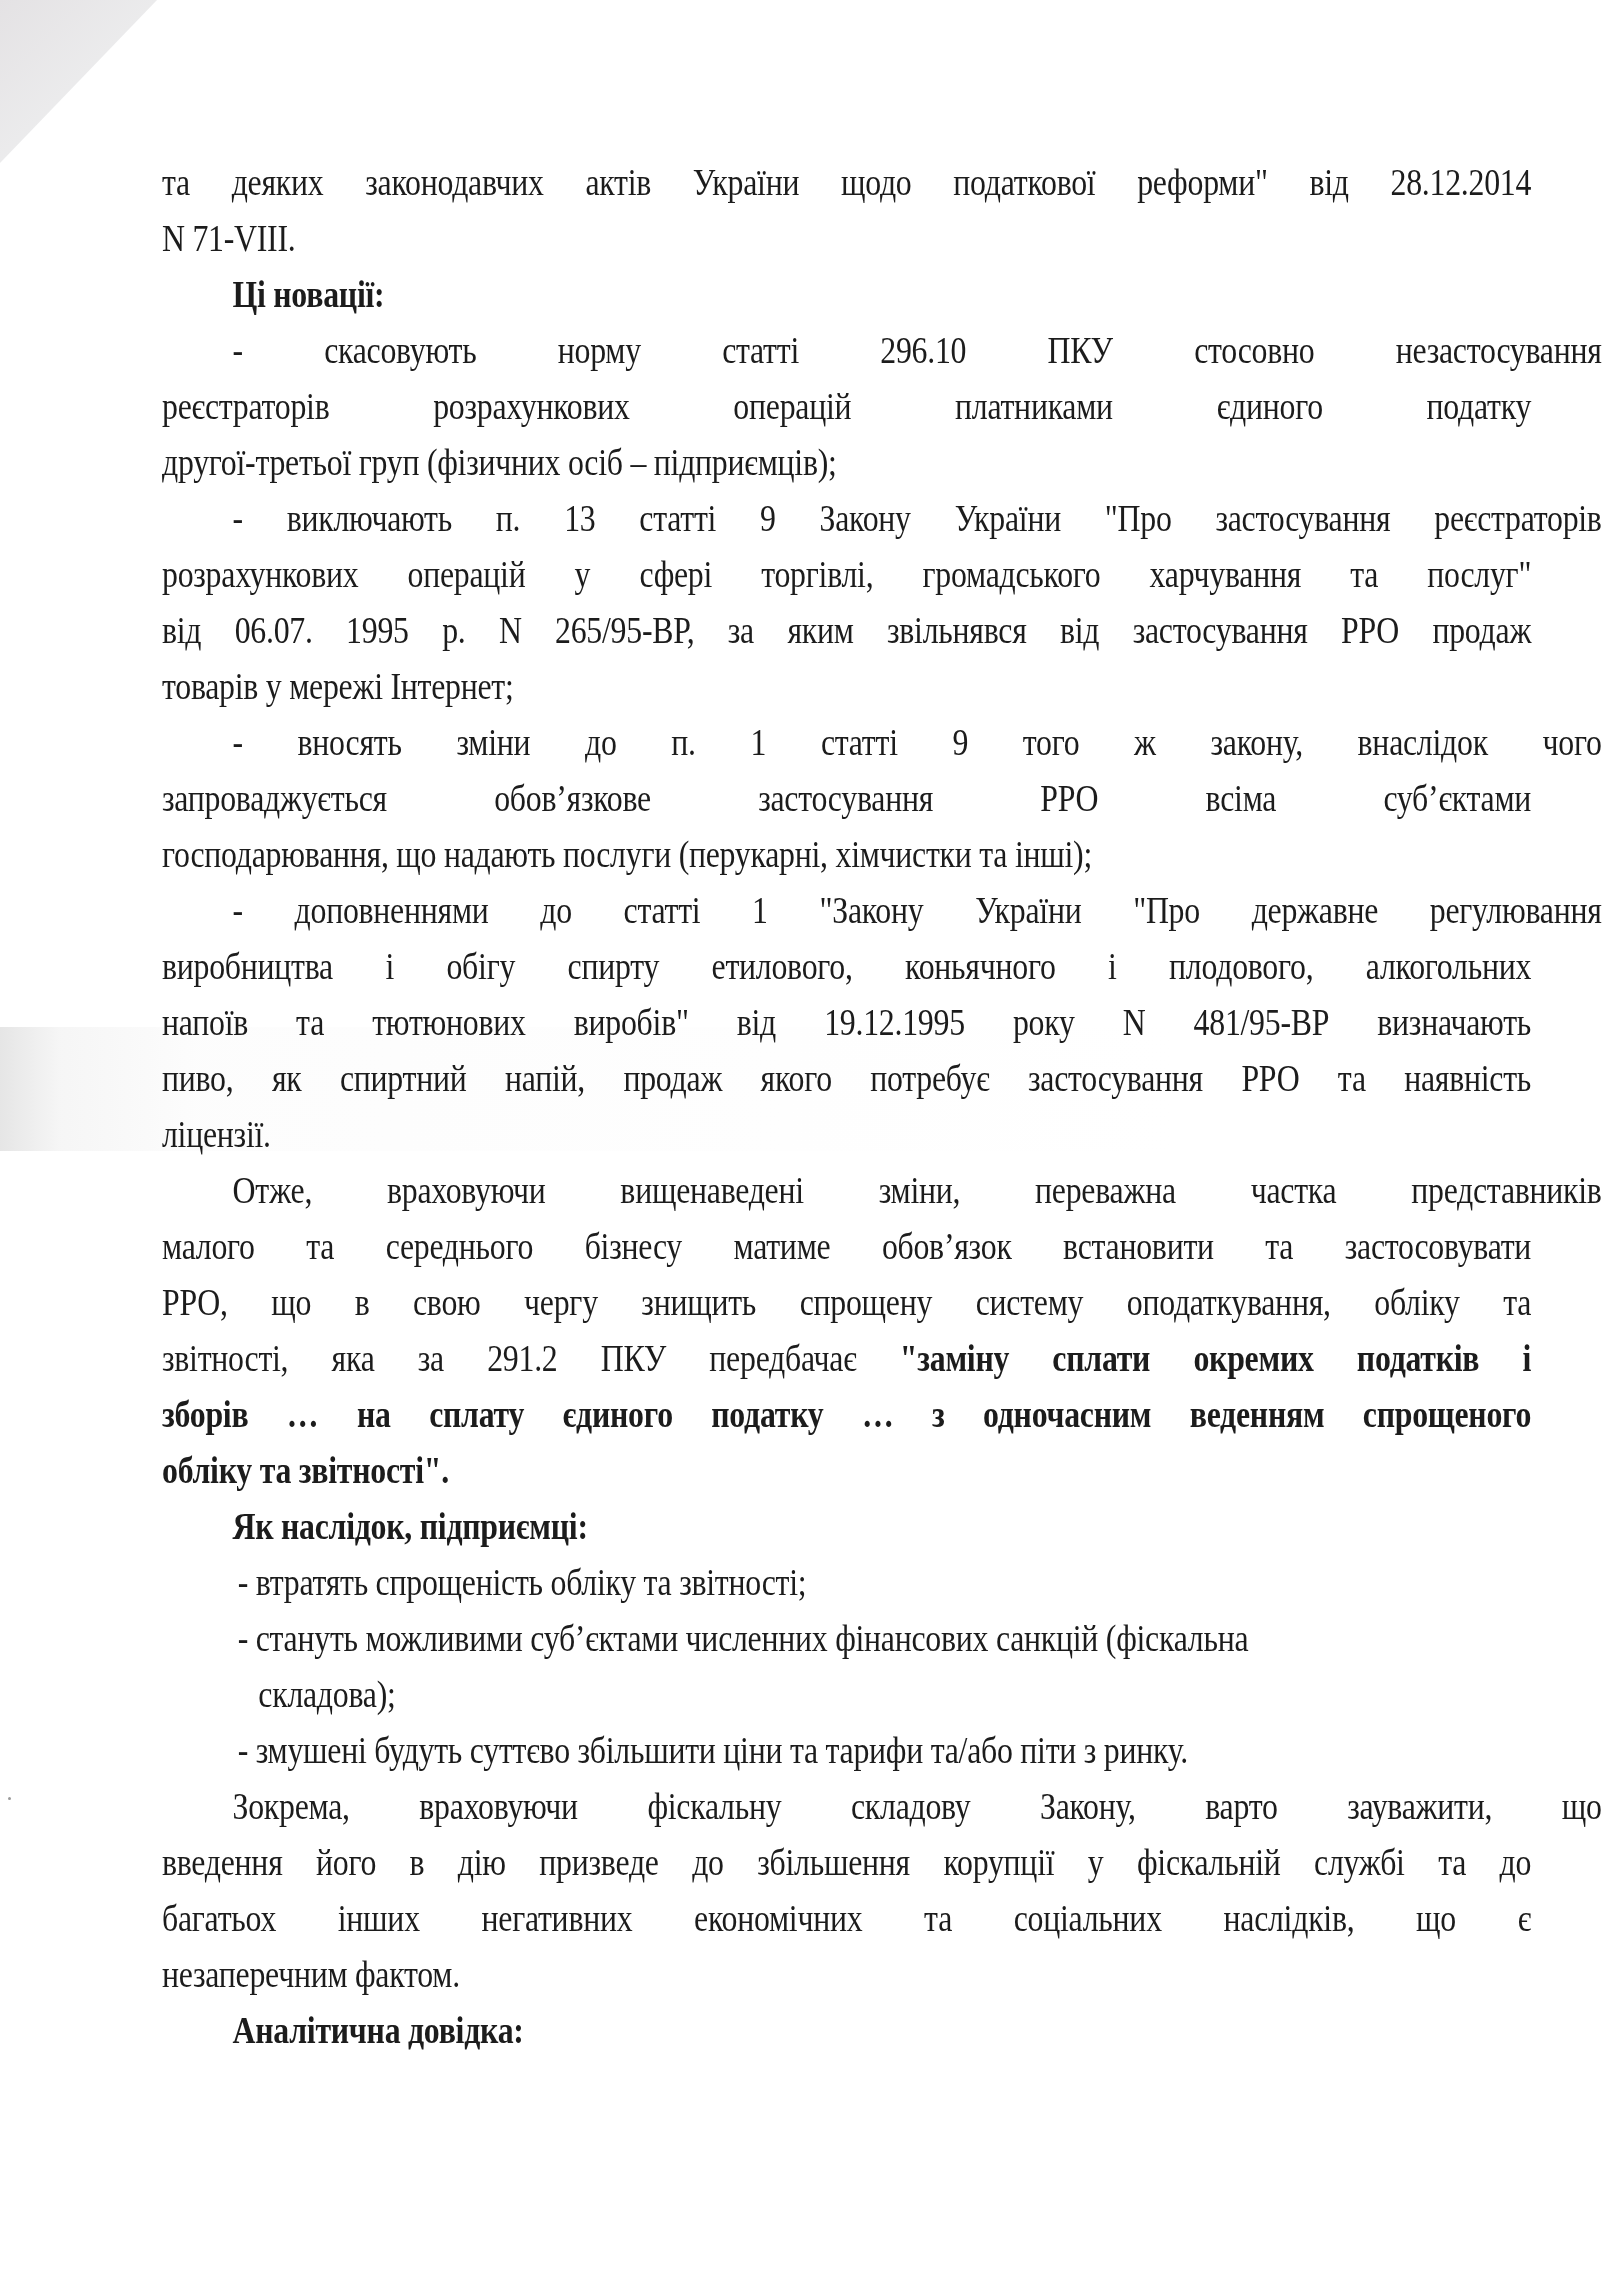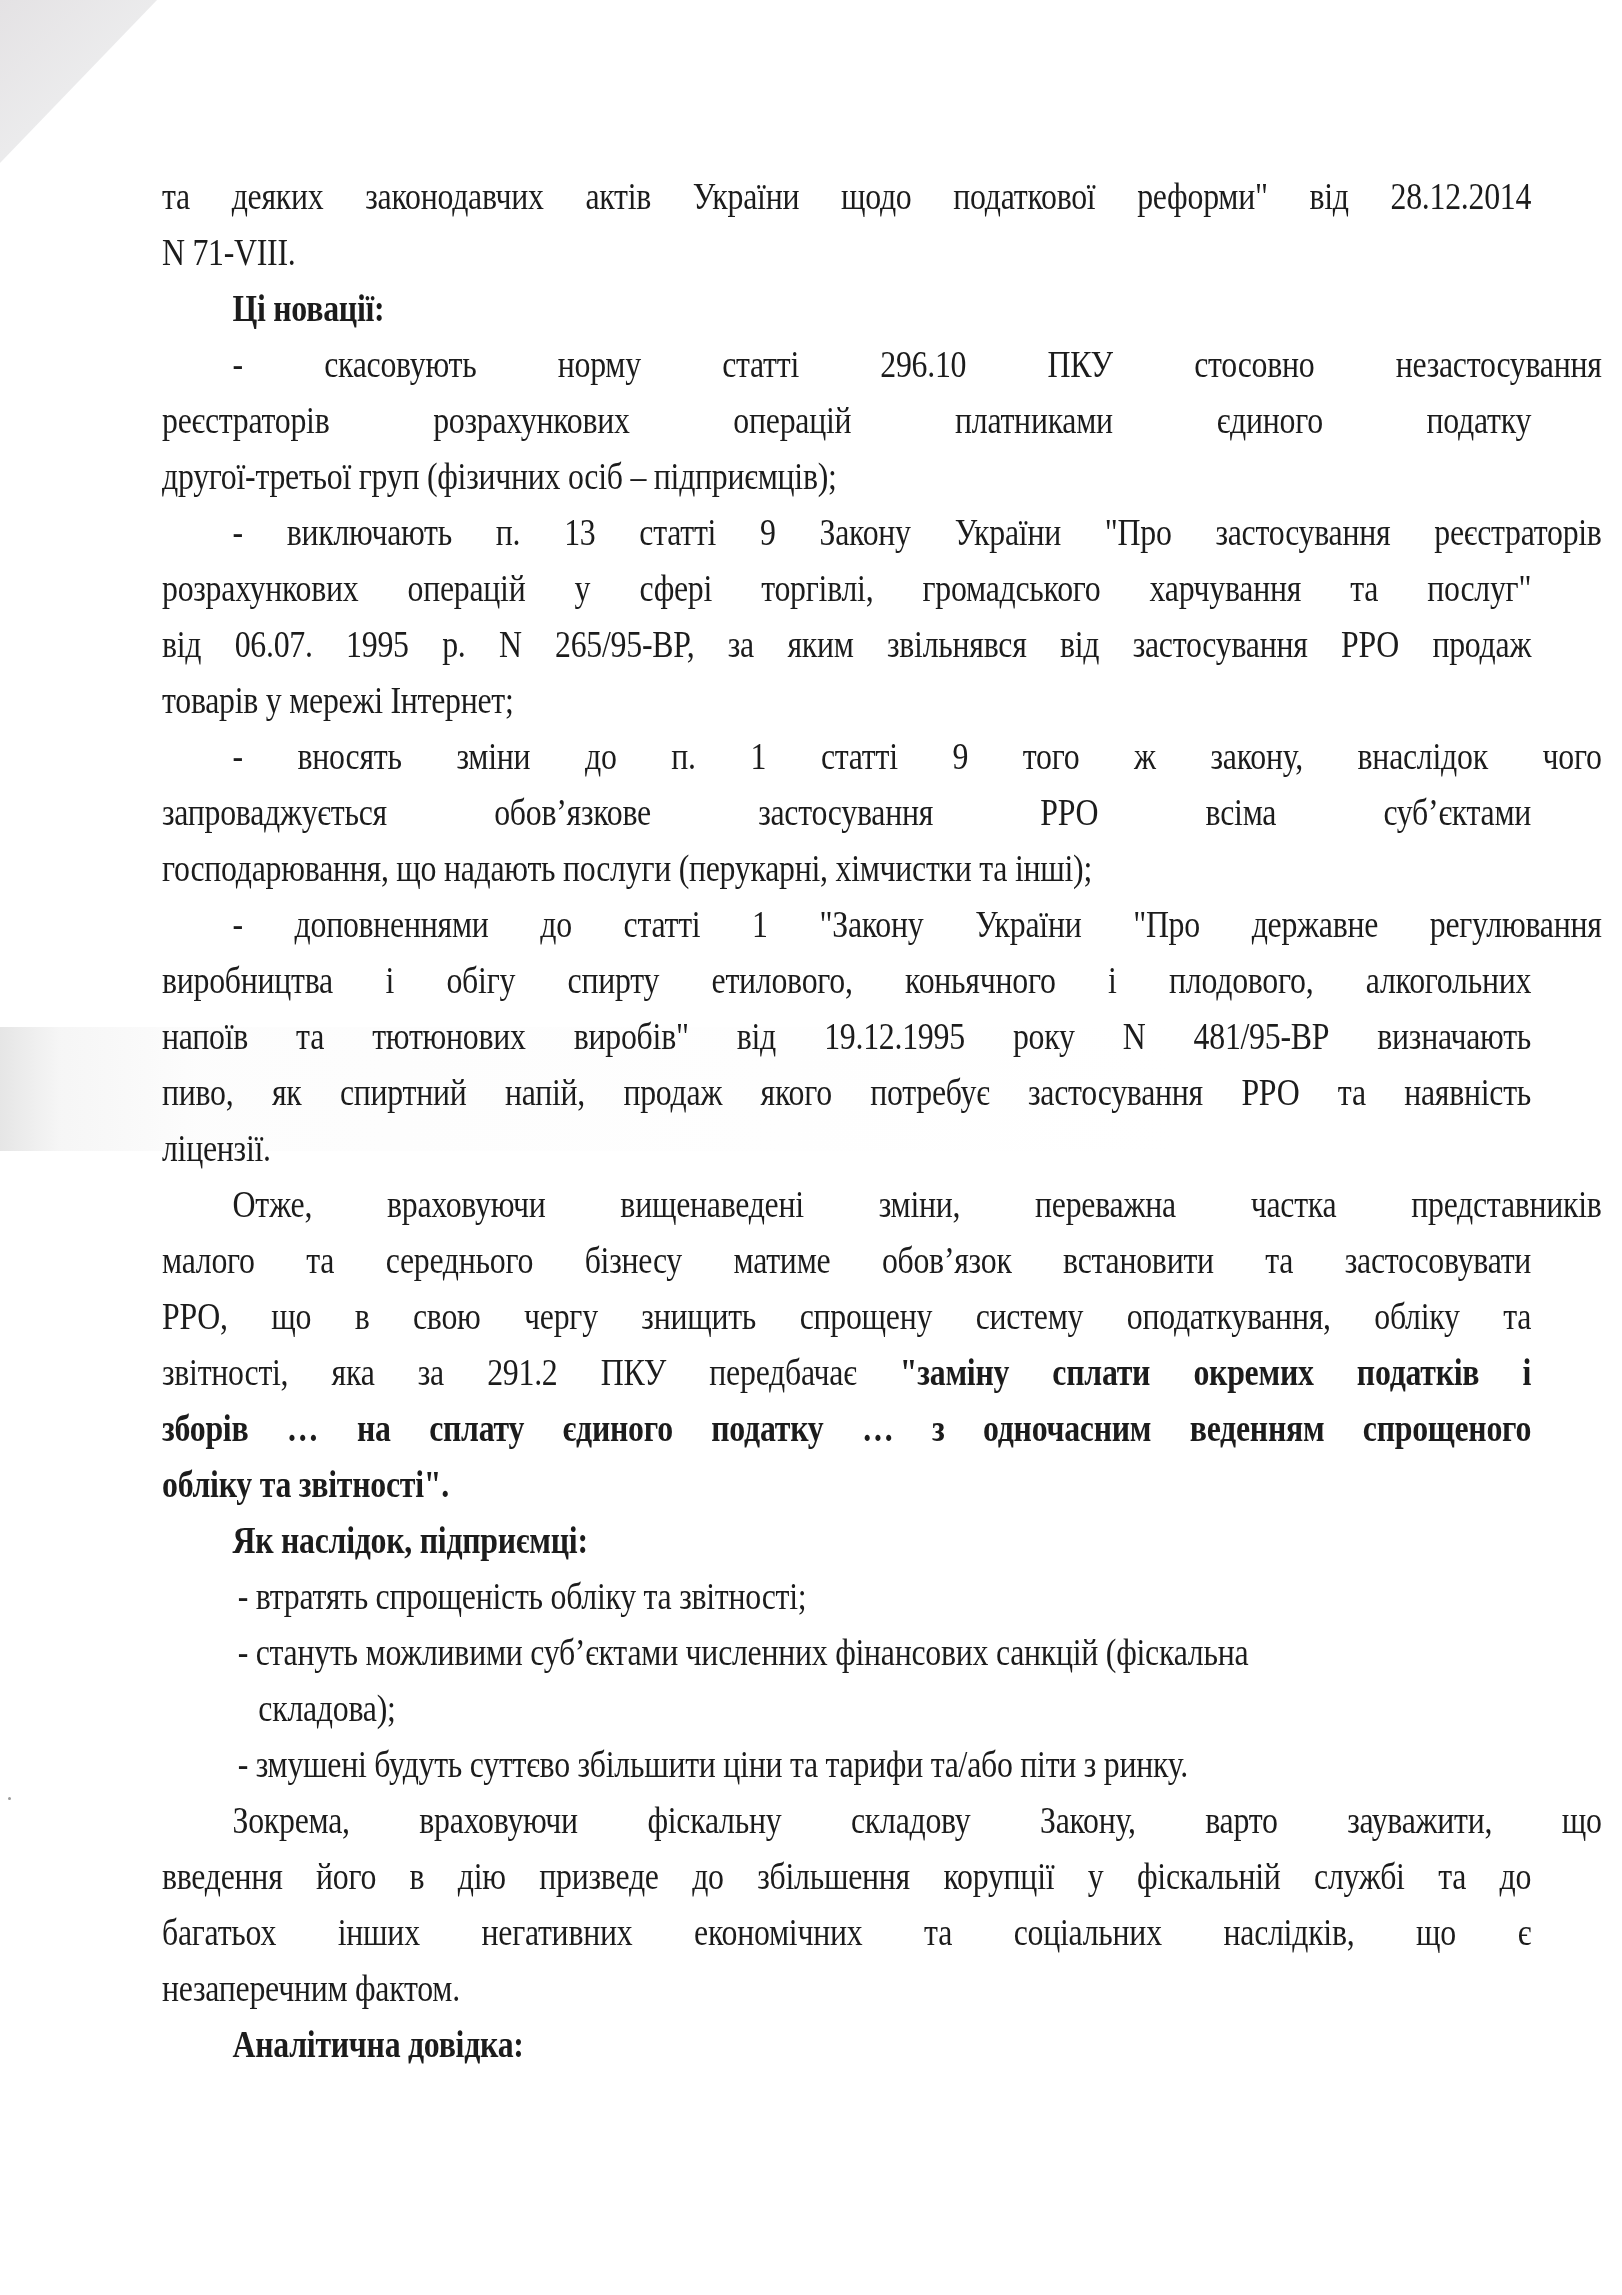--- a/index.html
+++ b/index.html
@@ -34,21 +34,21 @@
       position: absolute;
       left: 0;
       top: 1027px;
       width: 1623px;
       height: 124px;
       background: linear-gradient(90deg, rgba(225,225,225,0.85) 0px, rgba(238,238,238,0.55) 59px, rgba(245,245,245,0.25) 196px, rgba(255,255,255,0) 1177px);
     }
     .page {
       position: absolute;
       left: 162px;
-      top: 169px;
+      top: 155px;
       width: 1369px;
     }
     .line {
       font-size: 37px;
       line-height: 56px;
       height: 56px;
       white-space: nowrap;
       letter-spacing: -0.3px;
       transform: scaleX(0.86);
       transform-origin: left center;

